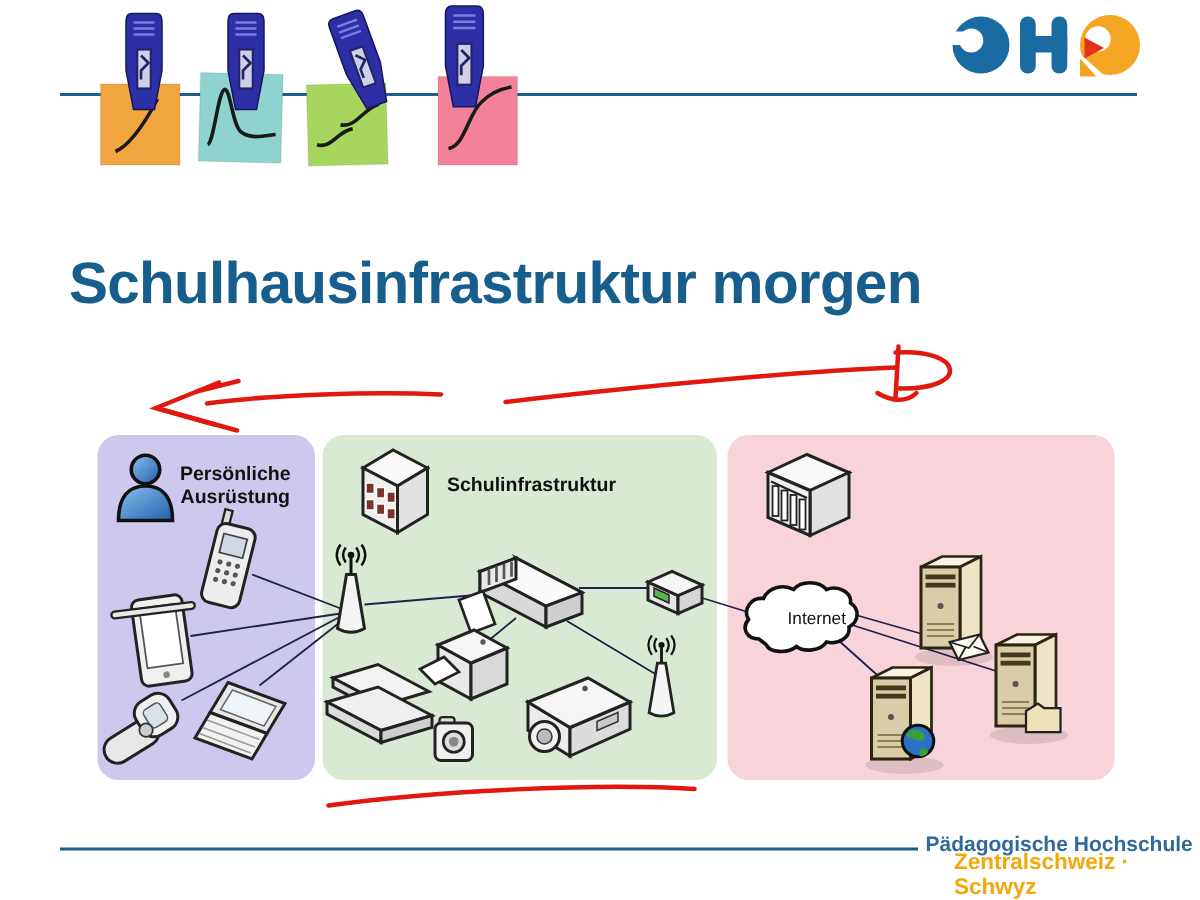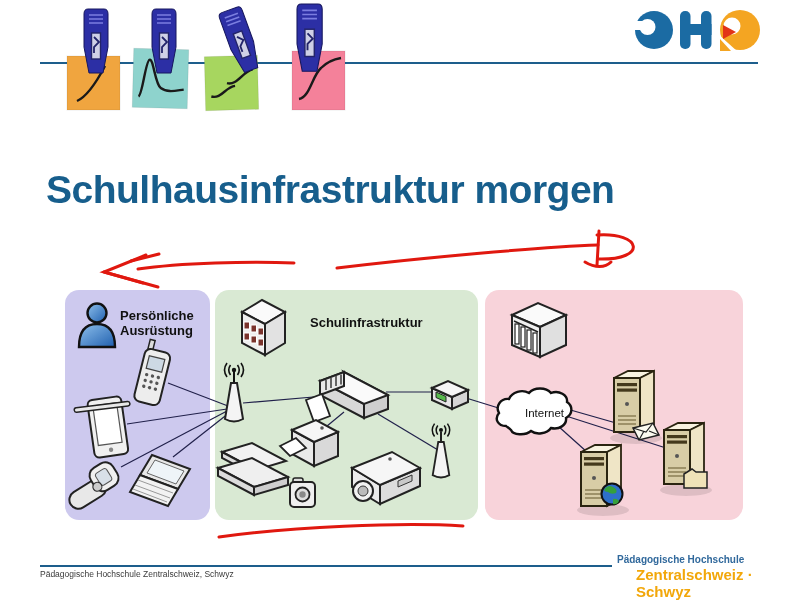--- a/index.html
+++ b/index.html
@@ -5,29 +5,29 @@
   html,body{margin:0;padding:0;background:#fff;}
   .stage{position:relative;width:792px;height:600px;background:#fff;overflow:hidden;
          font-family:"Liberation Sans",sans-serif;padding-left:16px;}
   .panel{position:absolute;top:290px;height:230px;border-radius:14px;z-index:1;}
   .panel-personal{left:65px;width:145px;background:#cdc9ee;}
   .panel-school{left:215px;width:263px;background:#d9e9d3;}
   .panel-internet{left:485px;width:258px;background:#f8d3da;}
   svg.overlay{position:absolute;left:0;top:0;width:800px;height:600px;z-index:2;pointer-events:none;}
   .title{position:absolute;left:46px;top:168px;margin:0;font-size:39px;font-weight:bold;
          color:#175e8c;letter-spacing:-0.5px;z-index:3;}
-  .lbl{position:absolute;z-index:3;font-weight:bold;color:#111;font-size:13px;line-height:15px;}
+  .lbl{position:absolute;z-index:3;font-weight:bold;color:#111;font-size:13px;line-height:15px;text-align:center;}
   .lbl-personal{left:120px;top:308px;}
-  .lbl-school{left:298px;top:315px;margin-left:12px;}
+  .lbl-school{left:298px;top:315px;}
   .lbl-internet{left:584px;top:308px;}
   .lbl-cloud{position:absolute;left:504px;top:407px;width:60px;text-align:right;z-index:3;
              font-size:11.5px;color:#111;}
   .footer-rule{position:absolute;left:40px;top:565px;width:572px;height:2px;background:#1d5e8c;z-index:3;}
   .footer-left{position:absolute;left:40px;top:569px;font-size:8.5px;color:#3a3a3a;z-index:3;}
-  .brand1{position:absolute;left:617px;top:554px;font-size:10px;font-weight:bold;color:#31699c;z-index:3;}
+  .brand1{position:absolute;left:617px;top:554px;font-size:14px;font-weight:bold;color:#31699c;z-index:3;}
   .brand2{position:absolute;left:636px;top:566px;font-size:15px;font-weight:bold;color:#f2a70a;z-index:3;}
 </style>
 </head>
 <body>
 
 <div class="stage">
 
   <div class="panel panel-personal"></div>
   <div class="panel panel-school"></div>
   <div class="panel panel-internet"></div>
@@ -268,17 +268,16 @@
     <div>Persönliche</div>
     <div>Ausrüstung</div>
   </div>
   <div class="lbl lbl-school">
     <div>Schulinfrastruktur</div>
   </div>
 
   <div class="lbl-cloud">Internet</div>
 
   <div class="footer-rule"></div>
-  <div class="footer-left">Pädagogische Hochschule Zentralschweiz, Schwyz</div>
   <div class="brand1">Pädagogische Hochschule</div>
   <div class="brand2">Zentralschweiz · Schwyz</div>
 
 </div>
 
 </body></html>

